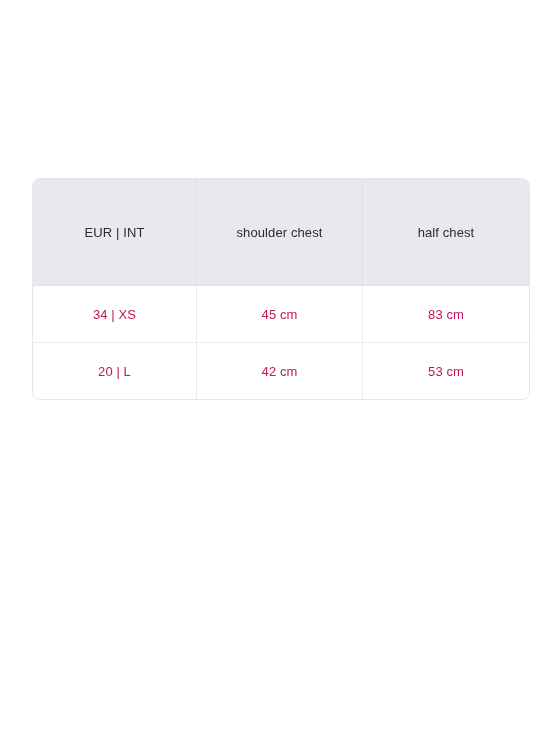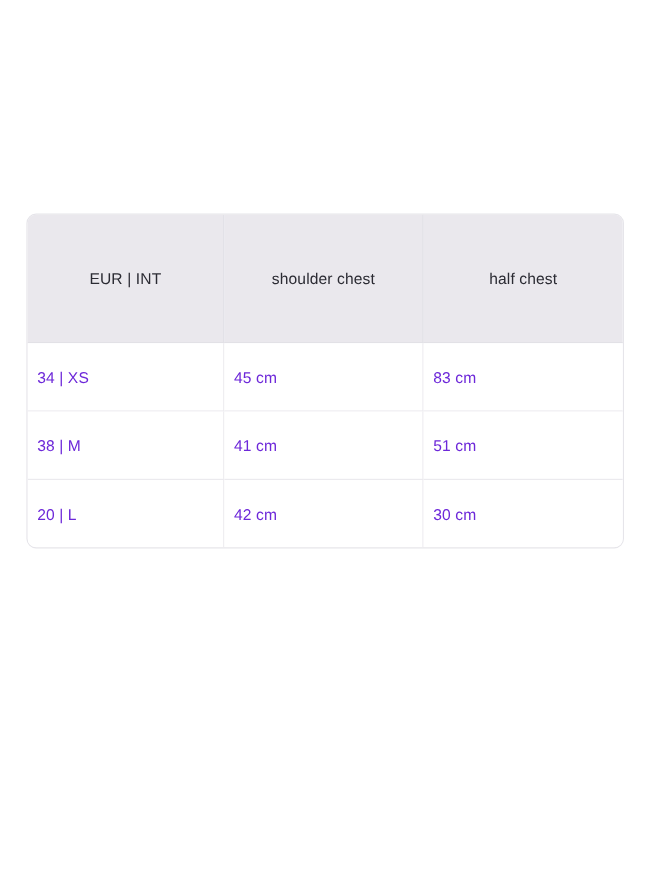--- a/index.html
+++ b/index.html
@@ -17,21 +17,21 @@
 
   .page {
     position: relative;
     width: 560px;
     height: 746px;
     background: #ffffff;
   }
 
   .size-table-wrap {
     position: absolute;
-    left: 22px;
+    left: 32px;
     top: 178px;
     width: 496px;
   }
 
   table.size-table {
     width: 496px;
     border-collapse: separate;
     border-spacing: 0;
     table-layout: fixed;
     border: 1px solid #e6e5ea;
@@ -57,23 +57,24 @@
     border-bottom: 1px solid #e2e1e6;
     letter-spacing: 0.1px;
   }
   thead th:last-child {
     border-right: none;
   }
 
   tbody td {
     height: 56px;
     background: #ffffff;
-    color: #6d28d9;
+    color: #be185d;
     font-size: 13px;
     font-weight: 400;
+    text-align: center;
     vertical-align: middle;
     padding: 0 8px;
     border-right: 1px solid #ebeaee;
     border-bottom: 1px solid #ebeaee;
     letter-spacing: 0.1px;
   }
   tbody td:last-child {
     border-right: none;
   }
   tbody tr:last-child td {
@@ -99,26 +100,21 @@
           <th>half chest</th>
         </tr>
       </thead>
       <tbody>
         <tr>
           <td>34 | XS</td>
           <td>45 cm</td>
           <td>83 cm</td>
         </tr>
         <tr>
-          <td>38 | M</td>
-          <td>41 cm</td>
-          <td>51 cm</td>
-        </tr>
-        <tr>
           <td>20 | L</td>
           <td>42 cm</td>
-          <td>30 cm</td>
+          <td>53 cm</td>
         </tr>
       </tbody>
     </table>
   </div>
 
 </div>
 
 </body></html>

